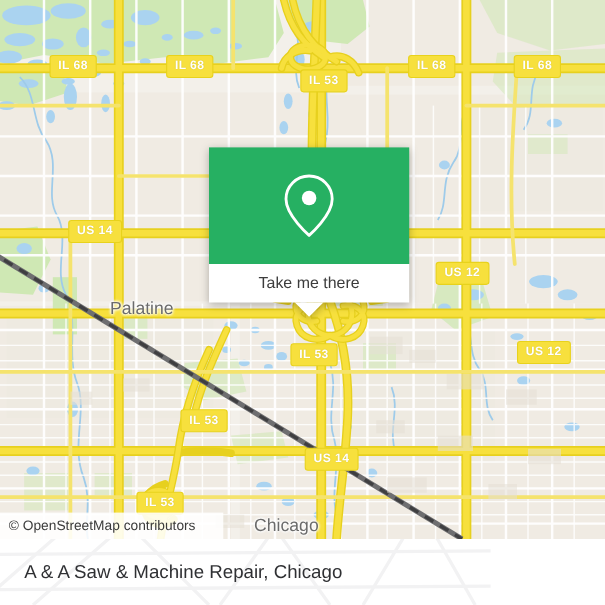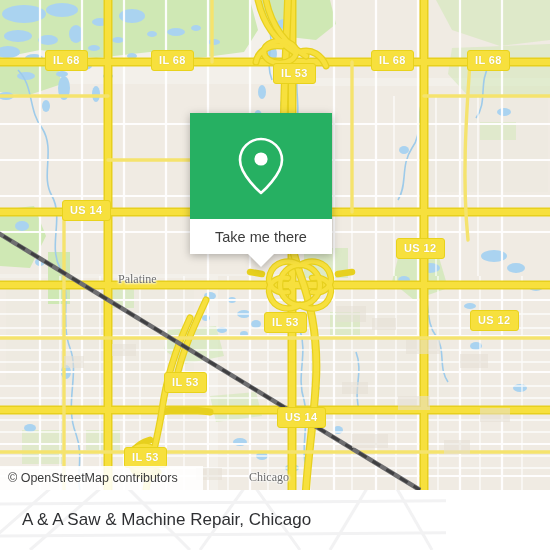--- a/index.html
+++ b/index.html
@@ -47,25 +47,24 @@
     white-space: nowrap;
     text-shadow: 0 0 1px rgba(120,110,20,0.35);
     font-family: "Liberation Sans", sans-serif;
     box-sizing: border-box;
   }
 
   
   .place-label {
     position: absolute;
     color: #6b6b6b;
-    font-size: 12px;
-    font-family: Liberation Serif, serif;
+    font-size: 16px;
+    font-family: Liberation Sans, sans-serif;
     white-space: nowrap;
     text-shadow: 0 0 3px #fff, 0 0 3px #fff, 0 0 3px #fff, 0 0 2px #fff;
-    margin-left: 18px;
   }
 
   
   #attribution {
     position: absolute;
     left: 0;
     bottom: 0;
     height: 24px;
     padding: 0 25px 0 8px;
     display: flex;
@@ -74,22 +73,22 @@
     color: #3b3b3b;
     font-size: 12.5px;
     font-family: "Liberation Sans", sans-serif;
     white-space: nowrap;
   }
 
   
   #popup {
     position: absolute;
     left: 190px;
-    top: 113px;
-    width: 142px;
+    top: 134px;
+    width: 182px;
     z-index: 40;
     filter: drop-shadow(0 2px 4px rgba(0,0,0,0.28));
   }
   #popup-header {
     height: 106px;
     background: #26b062;
     display: flex;
     align-items: center;
     justify-content: center;
   }

